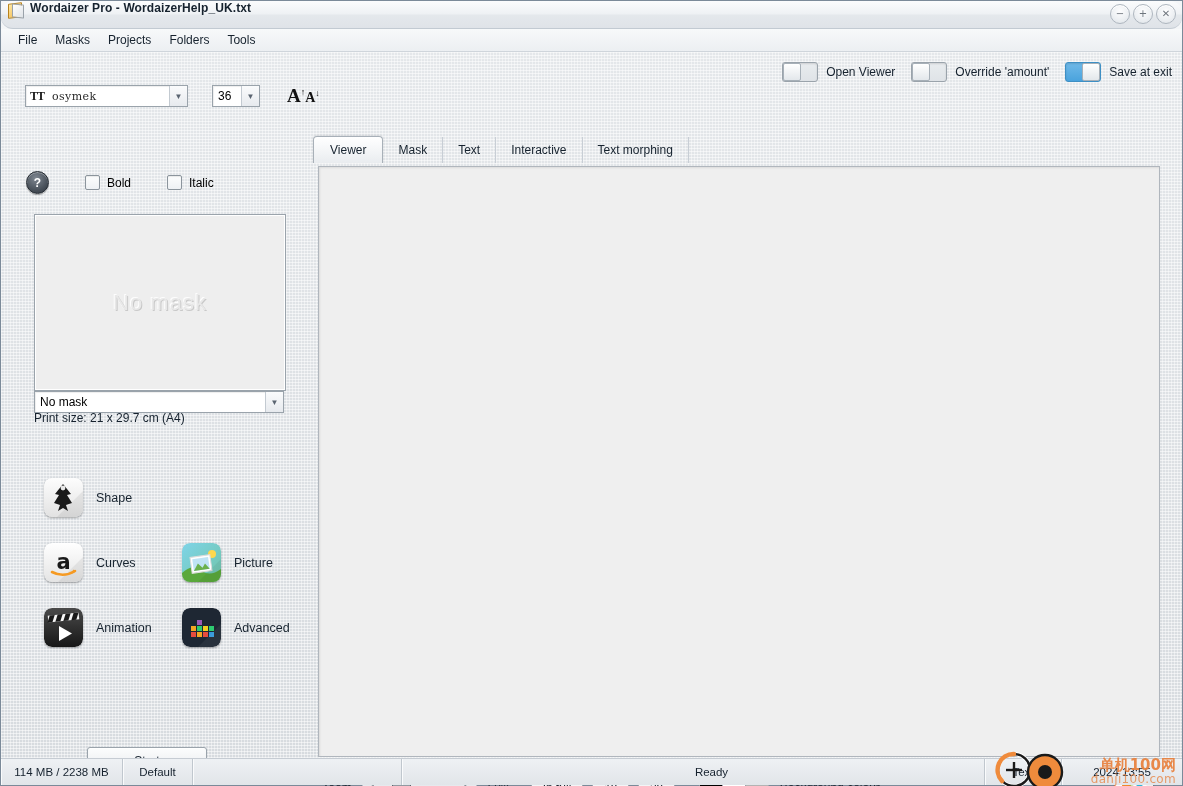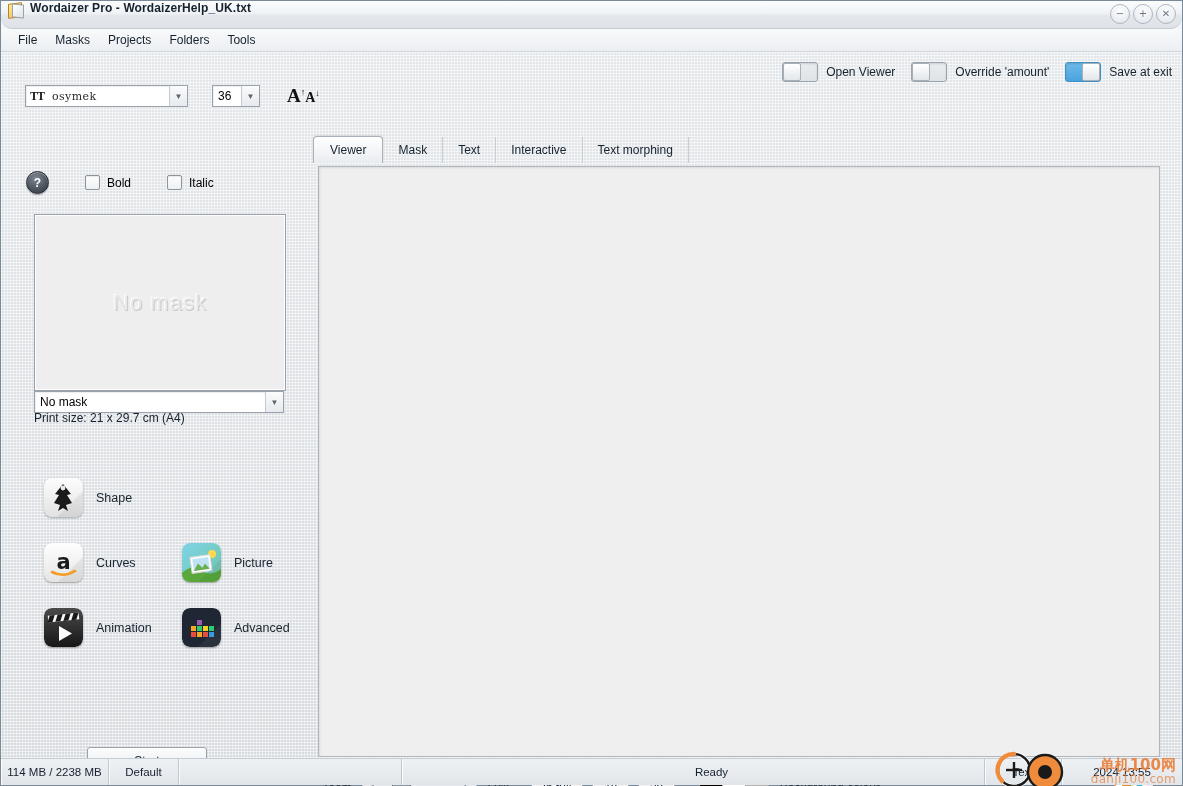--- a/index.html
+++ b/index.html
@@ -247,21 +247,21 @@
     background:linear-gradient(180deg,#eef1f4,#e1e5e9);
     border-top:1px solid #c6ccd3;position:relative;
   }
   .sbcell{
     display:flex;align-items:center;justify-content:center;
     font-size:11.5px;color:#16222e;
     border-right:1px solid #c0c7ce;
     box-shadow:inset 1px 0 0 #fafbfc;
     box-sizing:border-box;
   }
-  .sb1{width:108px;}
+  .sb1{width:122px;}
   .sb2{width:70px;}
   .sb3{flex:1 1 auto;}
   .sb4{width:583px;padding-left:37px;}
   .sb5{width:77px;}
   .sb6{width:120px;border-right:none;}
 
   
   .wm{position:absolute;pointer-events:none;}
   .wm-text{
     right:6px;bottom:-1px;

